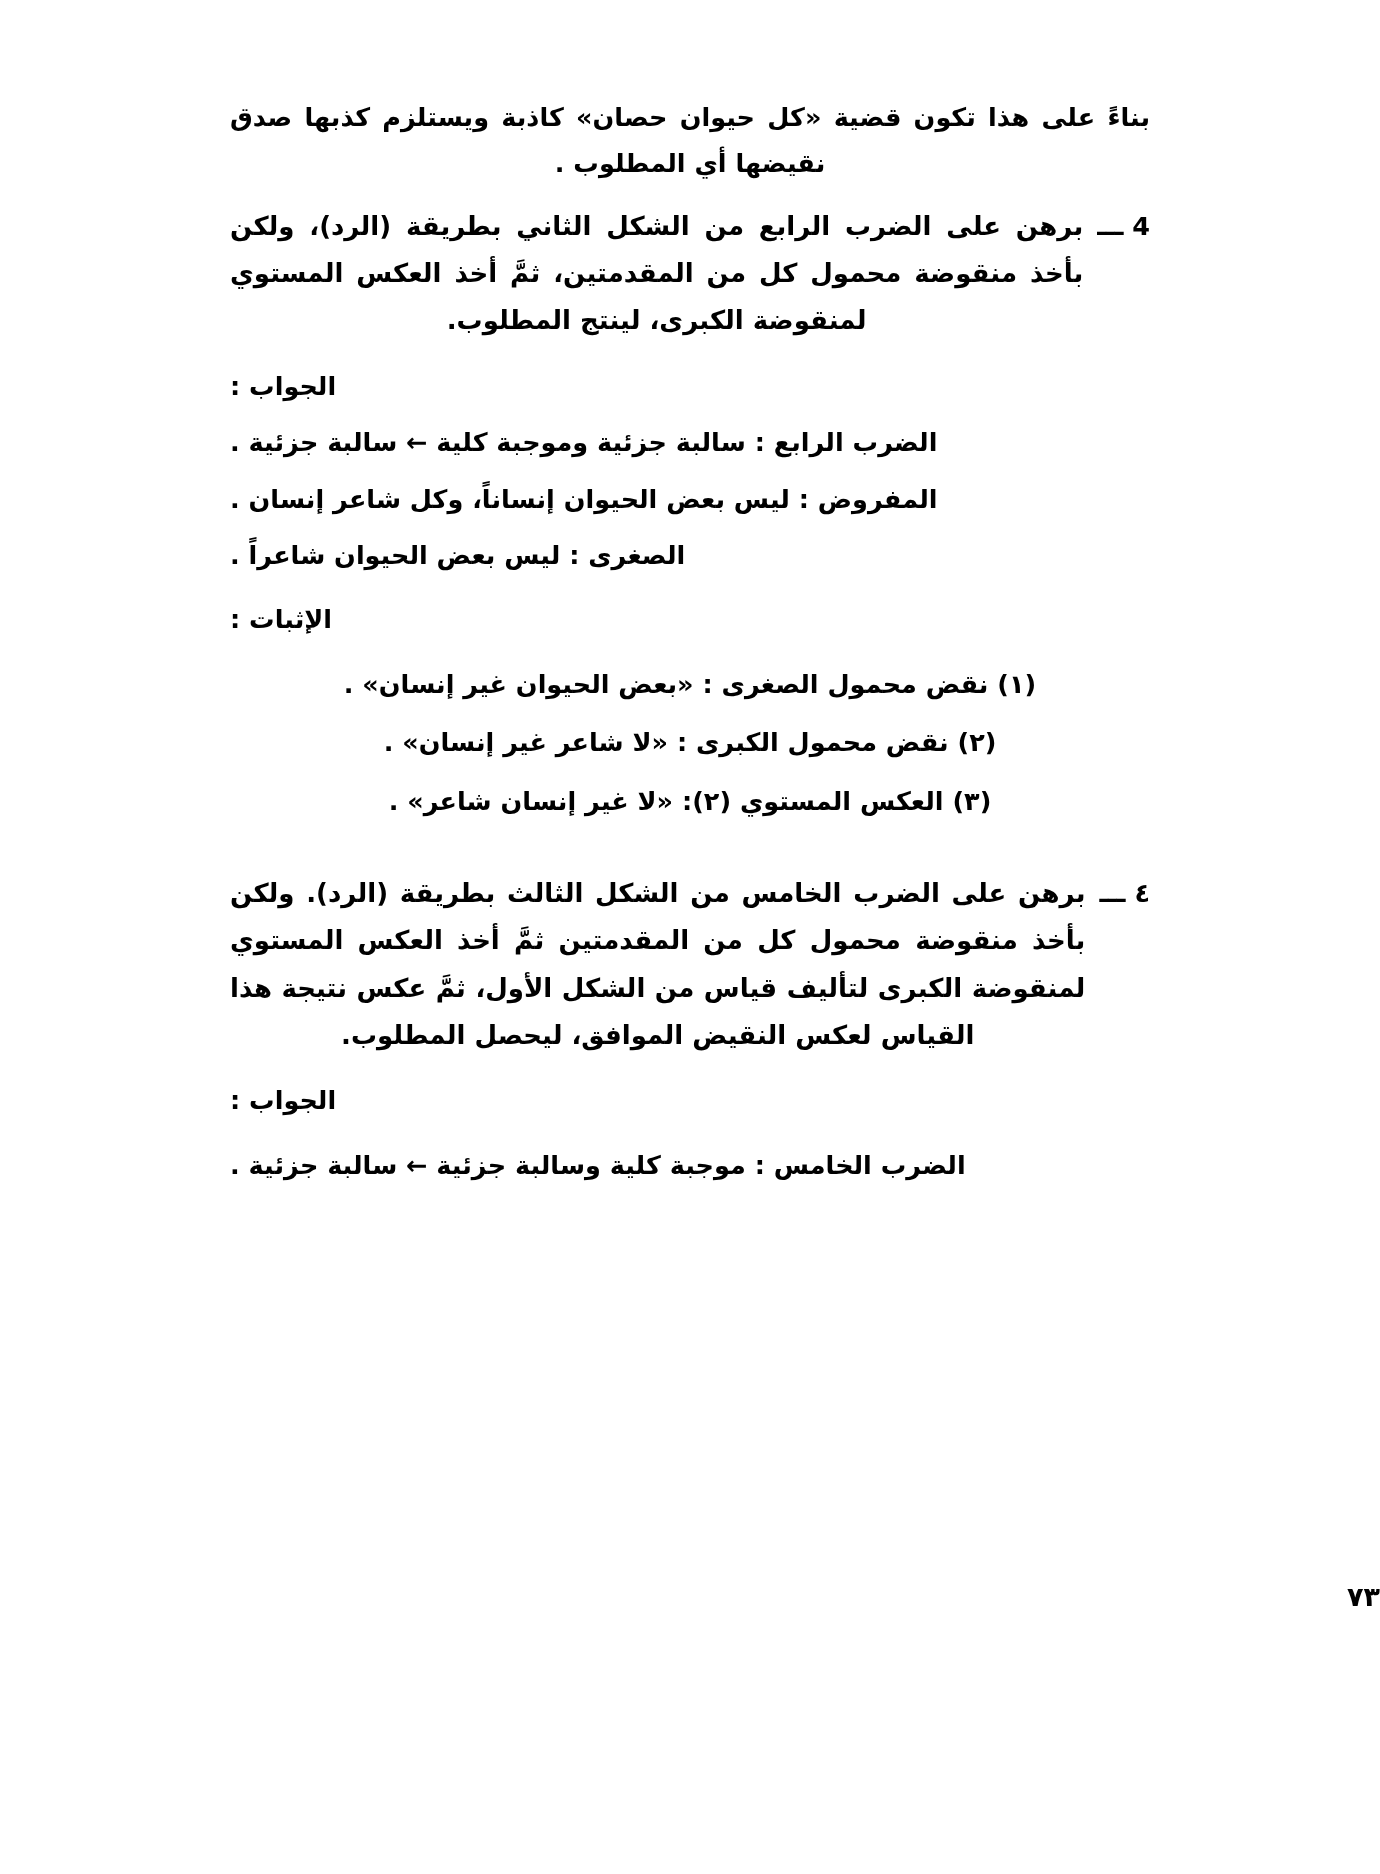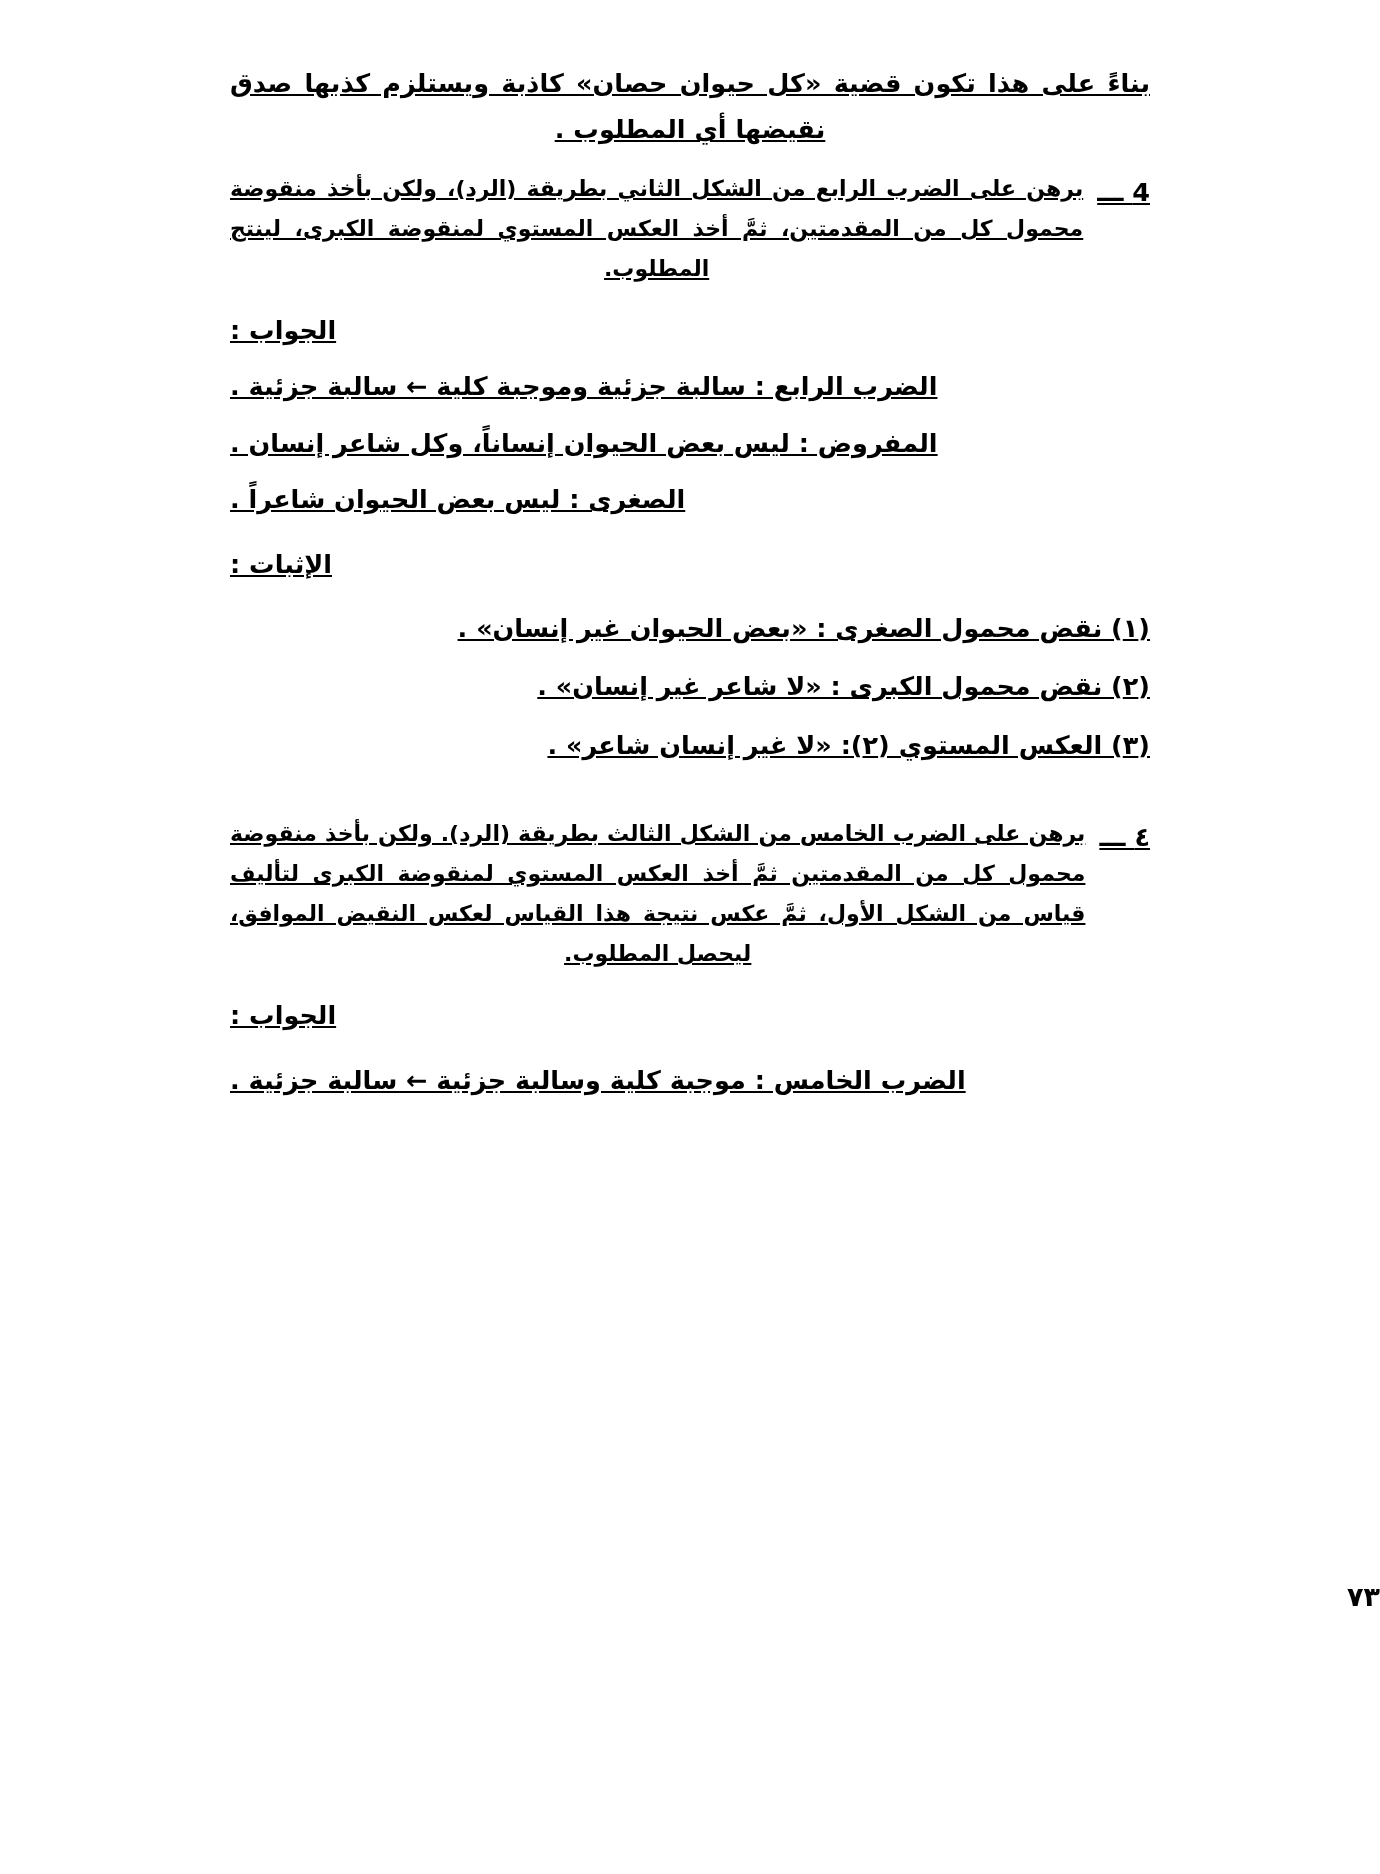--- a/index.html
+++ b/index.html
@@ -12,23 +12,22 @@
     height: 1874px;
     font-family: "DejaVu Sans", "Liberation Sans", sans-serif;
     color: #000000;
     position: relative;
     overflow: hidden;
   }
   .page {
     box-sizing: border-box;
     width: 1380px;
     height: 1682px;
-    padding: 60px 230px 60px 230px;
+    padding: 94px 230px 60px 230px;
     position: relative;
-    text-decoration: underline;
   }
   .para {
     font-size: 25.5px;
     line-height: 1.82;
     text-align: justify;
     text-align-last: center;
     margin: 0 0 16px 0;
     letter-spacing: 0px;
     font-weight: 600;
   }
@@ -42,38 +41,39 @@
   .numbered .num {
     flex: 0 0 auto;
     font-size: 25.5px;
     line-height: 1.82;
     font-weight: 600;
     white-space: nowrap;
     padding-left: 14px;
   }
   .numbered .body {
     flex: 1 1 auto;
-    font-size: 22px;
+    font-size: 26px;
     line-height: 1.82;
     text-align: justify;
     text-align-last: center;
     font-weight: 600;
   }
   .center-line {
     font-size: 25.5px;
     line-height: 1.82;
     font-weight: 600;
     margin: 0 0 10px 0;
     text-align: left;
   }
   .item-line {
     font-size: 25.5px;
     line-height: 1.82;
     font-weight: 600;
     margin: 0 0 12px 0;
+    text-align: center;
   }
   .gap-sm { height: 8px; }
   .gap-md { height: 18px; }
   .folio {
     position: absolute;
     bottom: 70px;
     left: 0;
     right: 0;
     font-size: 27px;
     font-weight: 600;

